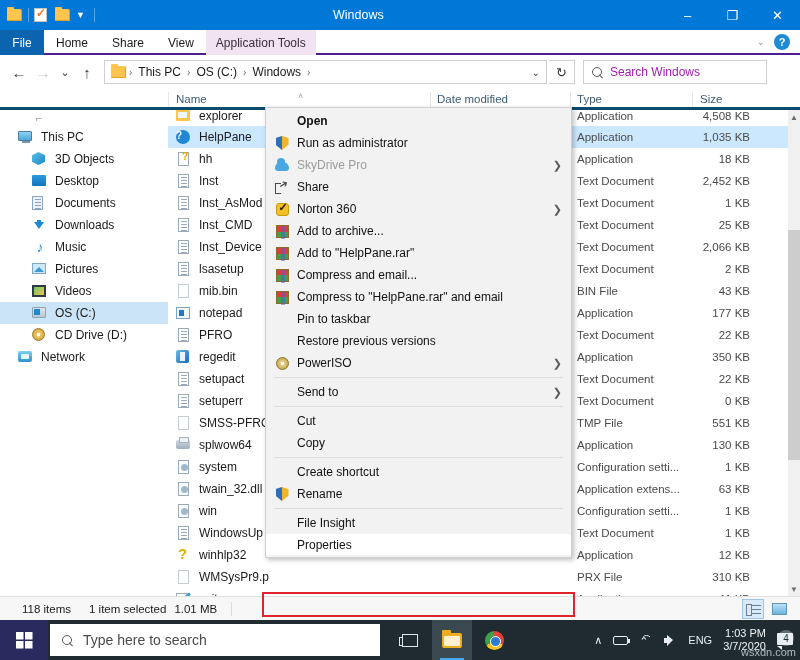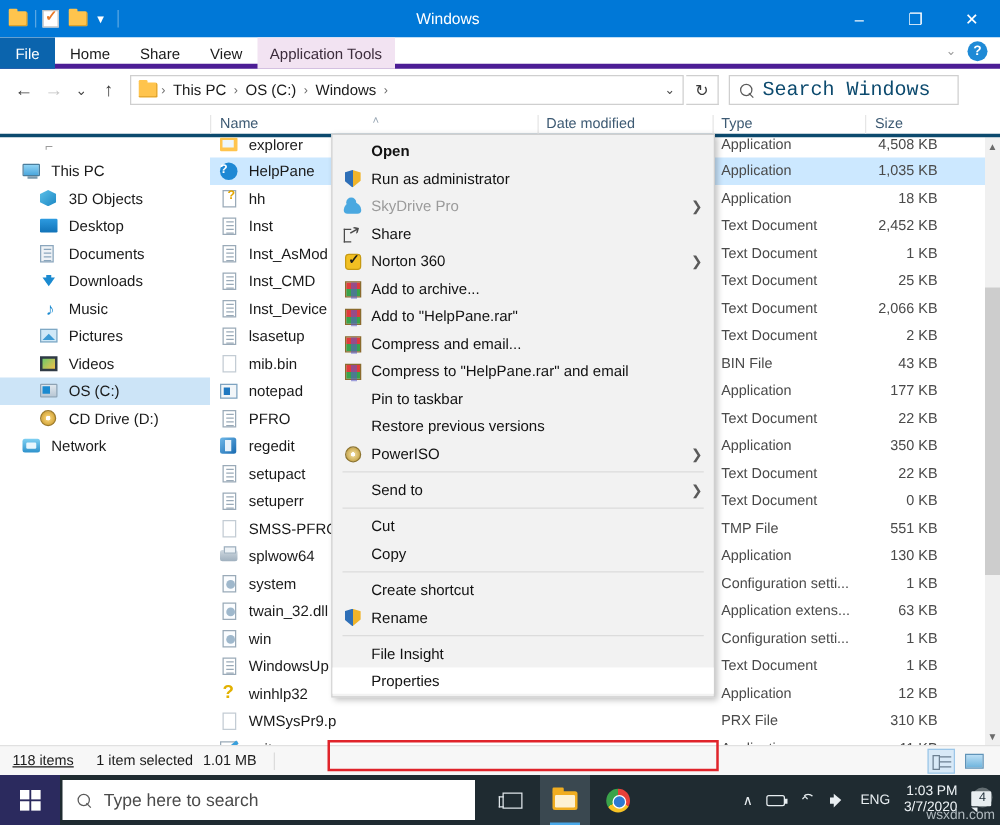--- a/index.html
+++ b/index.html
@@ -50,21 +50,21 @@
   }
   .wbtns { position: absolute; right: 0; top: 0; height: 30px; display: flex; }
   .wbtn {
     width: 45px; height: 30px; display: flex; align-items: center;
     justify-content: center; color: #fff; font-size: 13px;
   }
 
   
   .ribbon {
     position: absolute; left: 0; top: 30px; width: 800px; height: 25px;
-    background: #fff; border-bottom: 4px solid #4c1d95;
+    background: #fff; border-bottom: 2px solid #4c1d95;
     display: flex; align-items: stretch;
   }
   .rtab {
     font-size: 12px; color: #1a1a1a; display: flex; align-items: center;
     padding: 0 12px; height: 25px;
   }
   .rtab.file { background: #0b64ad; color: #fff; width: 44px; justify-content:center; padding:0;}
   .rtab.apptools {
     background: #f2e3f2; color: #3b2b3b; padding: 0 10px;
   }
@@ -97,21 +97,21 @@
   .crumb-caret { margin-left: auto; font-size: 10px; color: #4a4a4a; }
   .refreshbtn {
     width: 26px; height: 24px; border: 1px solid #cfcfcf; border-left: none;
     display: flex; align-items: center; justify-content: center;
     font-size: 13px; color: #3b3b3b; background: #fff;
   }
   .searchbox {
     width: 184px; height: 24px; border: 1px solid #cfcfcf; background: #fff;
     display: flex; align-items: center; gap: 7px; padding: 0 8px; margin-left: 6px;
   }
-  .search-ph { font-size: 16px; color: #0c4a6e; font-family: Liberation Mono, monospace; }
+  .search-ph { font-size: 12px; color: #a21caf; }
   .mag { position: relative; width: 11px; height: 11px; }
   .mag:before {
     content:""; position:absolute; left:0; top:0; width:8px; height:8px;
     border:1.3px solid #5a5a5a; border-radius:50%;
   }
   .mag:after {
     content:""; position:absolute; left:7px; top:7px; width:5px; height:1.3px;
     background:#5a5a5a; transform:rotate(45deg); transform-origin:left center;
   }
 
@@ -250,21 +250,21 @@
   .piso { width:13px;height:13px;border-radius:50%;
           background:radial-gradient(circle,#fff 20%,#e8d08a 24%,#c9a84f 72%,#9b7f32 100%);
           border:1px solid #8d7430;}
 
   
   .statusbar {
     position: absolute; left: 0; top: 596px; width: 800px; height: 24px;
     background: #f7f7f7; border-top: 1px solid #e1e1e1;
     display: flex; align-items: center; font-size: 11.5px; color: #1a1a1a;
   }
-  .sb-items { padding-left: 10px; text-decoration: underline; }
+  .sb-items { padding-left: 22px; }
   .sb-sel { padding-left: 18px; }
   .sb-size { padding-left: 8px; }
   .sb-div { width:1px;height:14px;background:#dcdcdc;margin-left:14px; }
   .viewbtns { margin-left: auto; display: flex; gap: 4px; padding-right: 10px; }
   .vbtn { width: 22px; height: 20px; display: flex; align-items: center; justify-content: center; }
   .vbtn.active { background: #d8e9f7; border: 1px solid #9cc6e8; }
   .vb-details { width:15px;height:12px;position:relative;}
   .vb-details:before{content:"";position:absolute;left:0;top:1px;width:4px;height:10px;border:1px solid #6b7f91;}
   .vb-details:after{content:"";position:absolute;left:6px;top:2px;width:9px;height:1.4px;background:#6b7f91;box-shadow:0 4px 0 #6b7f91,0 8px 0 #6b7f91;}
   .vb-icons { width:15px;height:12px;background:linear-gradient(#bcdff5,#6fb4dd);border:1px solid #5f93b8;}

